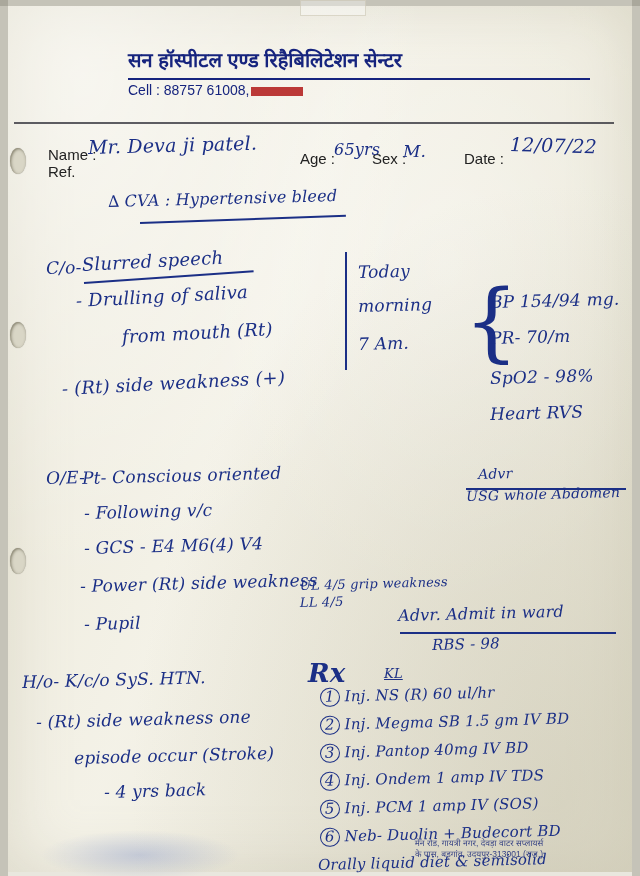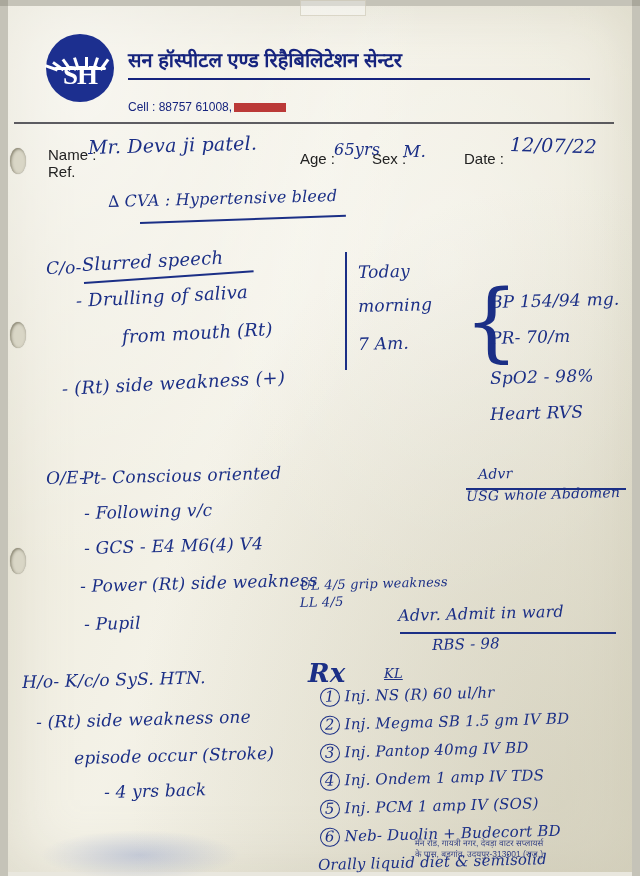--- a/index.html
+++ b/index.html
@@ -139,23 +139,23 @@
     width: 462px;
   }
   .head-addr {
     font-size: 8.5px;
     color: #16247e;
     margin-top: 3px;
     letter-spacing: 0.1px;
     white-space: nowrap;
   }
   .head-cell {
-    font-size: 12px;
+    font-size: 14px;
     color: #16247e;
-    margin-top: 20px;
+    margin-top: 2px;
     white-space: nowrap;
   }
   .redact {
     display: inline-block;
     width: 52px;
     height: 9px;
     background: #b01818;
     vertical-align: -1px;
     margin-left: 2px;
     opacity: 0.85;
@@ -247,33 +247,20 @@
   <div class="edge-shadow" style="left:632px;top:0;width:8px;height:876px;"></div>
   <div class="edge-shadow" style="left:0;top:0;width:640px;height:6px;"></div>
 
   <div class="punch" style="top:148px;"></div>
   <div class="punch" style="top:322px;"></div>
   <div class="punch" style="top:548px;"></div>
 
   <div class="tape" style="left:300px;top:0px;width:64px;height:14px;"></div>
 
   <div id="letterhead">
-    <div id="logo">
-      <div class="rays">
-        <i style="left:1px; transform:rotate(-70deg);"></i>
-        <i style="left:7px; transform:rotate(-54deg);"></i>
-        <i style="left:14px; transform:rotate(-36deg);"></i>
-        <i style="left:22px; transform:rotate(-18deg);"></i>
-        <i style="left:30px; transform:rotate(0deg);"></i>
-        <i style="left:37px; transform:rotate(18deg);"></i>
-        <i style="left:44px; transform:rotate(36deg);"></i>
-      </div>
-      <div class="arc"></div>
-      <div class="sh">SH</div>
-    </div>
     <div class="head-text">
       <div class="head-hi">सन हॉस्पीटल एण्ड रिहैबिलिटेशन सेन्टर</div>
       <div class="head-rule"></div>
       <div class="head-cell">
         <span>Cell : 88757 61008,</span><span class="redact"></span>
       </div>
     </div>
   </div>
   <div id="head-divider"></div>
 

